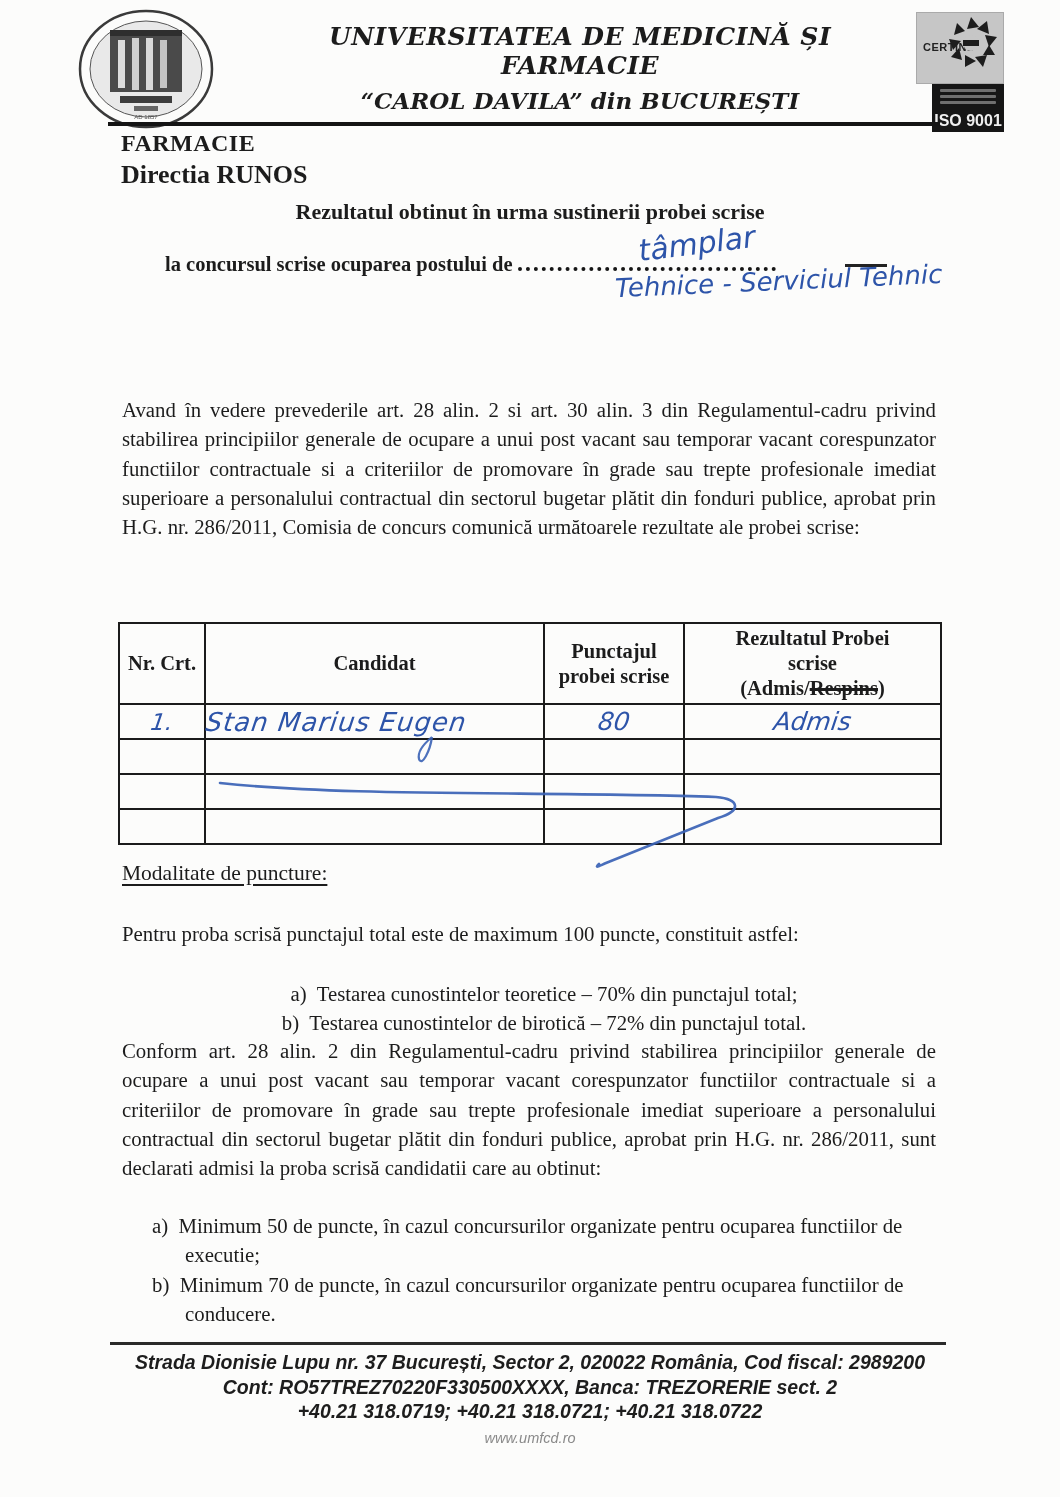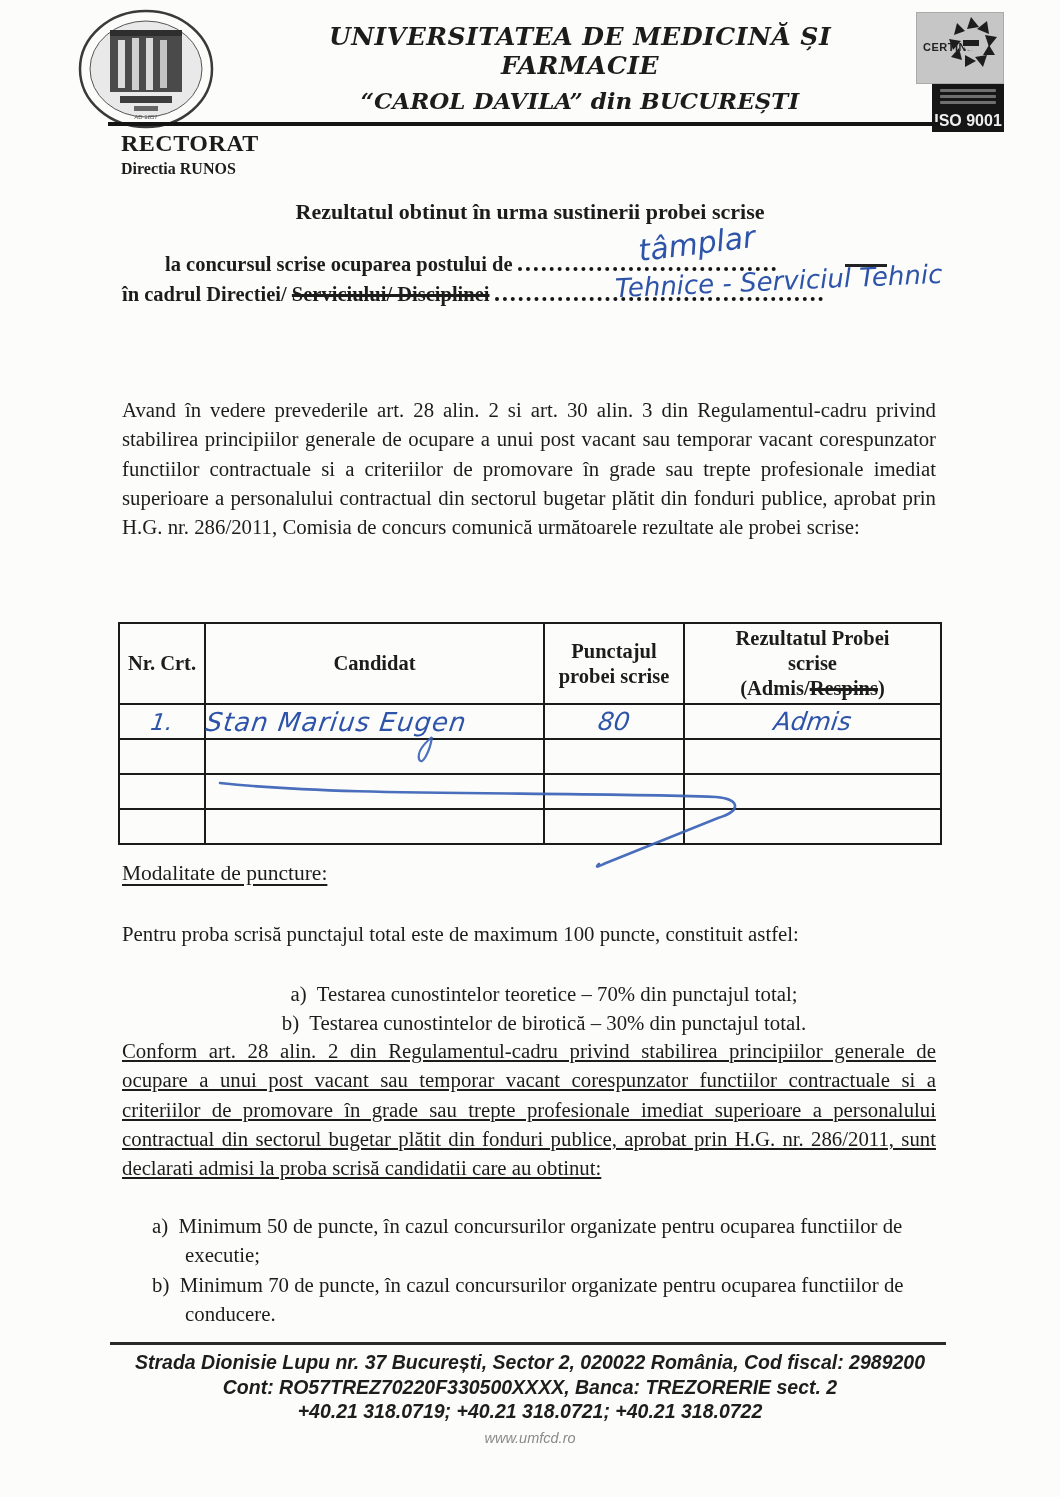--- a/index.html
+++ b/index.html
@@ -19,38 +19,38 @@
   .cert-word{position:absolute;left:6px;top:28px;font-family:"Liberation Sans",sans-serif;
     font-weight:700;font-size:11px;color:#222;letter-spacing:.5px;}
   .cert-star{position:absolute;right:4px;top:2px;}
   .cert-bottom{height:48px;background:#161616;position:relative;margin-left:16px;}
   .cert-lines{position:absolute;top:5px;left:8px;right:8px;}
   .cert-lines div{height:3px;background:#6f6f6f;margin-bottom:3px;border-radius:1px;}
   .iso-label{position:absolute;bottom:2px;left:0;right:0;text-align:center;
     font-family:"Liberation Sans",sans-serif;font-weight:700;font-size:16px;color:#efefef;}
   .head-rule{position:absolute;left:108px;top:122px;width:832px;height:4px;background:#141414;}
   .office{position:absolute;left:121px;top:130px;font-size:24px;font-weight:700;letter-spacing:.5px;}
-  .department{position:absolute;left:121px;top:160px;font-size:16px;font-weight:700;}
+  .department{position:absolute;left:121px;top:160px;font-size:26px;font-weight:700;}
   
   .doc-title{position:absolute;left:0;top:199px;width:100%;text-align:center;
     font-size:22px;font-weight:700;}
   .intro1{position:absolute;left:165px;top:252px;font-size:20.5px;font-weight:700;white-space:nowrap;}
   .intro2{position:absolute;left:122px;top:282px;font-size:20.5px;font-weight:700;white-space:nowrap;}
   .struck{text-decoration:line-through;text-decoration-thickness:2.5px;}
   .dots{display:inline-block;height:15px;border-bottom:4px dotted #161616;vertical-align:baseline;}
   .dash-mark{position:absolute;left:845px;top:264px;width:42px;height:3px;background:#222;}
   .hw{font-family:"DejaVu Sans",sans-serif;font-style:italic;color:#2d54a9;white-space:nowrap;}
   .hw-post{position:absolute;left:638px;top:226px;font-size:30px;transform:rotate(-7deg);}
   .hw-dir{position:absolute;left:615px;top:266px;font-size:26px;transform:rotate(-2.5deg);}
   
   .para{position:absolute;left:122px;width:814px;font-size:20.8px;line-height:29.3px;
     text-align:justify;}
   .p1{top:395px;}
   .p2{top:919px;}
-  .p3{top:1036px;text-decoration:underline;}
+  .p3{top:1036px;}
   .section-head{position:absolute;left:122px;top:861px;font-size:21.5px;
     text-decoration:underline;text-underline-offset:4px;}
   .list-item{position:absolute;left:152px;width:784px;font-size:20.8px;line-height:29.3px;text-align:center;}
   .li-a1{top:979px;}
   .li-b1{top:1008px;}
   .hang{padding-left:33px;text-indent:-33px;text-align:left;}
   .li-a2{top:1211px;width:783px;}
   .li-b2{top:1270px;width:783px;}
   
   .results{position:absolute;left:118px;top:622px;border-collapse:collapse;table-layout:fixed;}
@@ -120,35 +120,30 @@
       <div class="cert-lines">
         <div></div>
           <div></div>
           <div></div>
       </div>
       <div class="iso-label">ISO 9001</div>
     </div>
   </div>
 
   <div class="head-rule"></div>
-  <div class="office">RECTORAT</div>
+  <div class="office">FARMACIE</div>
   <div class="department">Directia RUNOS</div>
 
   <div class="doc-title">Rezultatul obtinut în urma sustinerii probei scrise</div>
 
   <div class="intro1">
     <span>la concursul scrise ocuparea postului de</span>
     <span class="dots" style="width:258px;"></span>
   </div>
   <div class="dash-mark"></div>
-  <div class="intro2">
-    <span>în cadrul Directiei/</span>
-    <span class="struck">Serviciului/ Disciplinei</span>
-    <span class="dots" style="width:328px;"></span>
-  </div>
   <div class="hw hw-post">tâmplar</div>
   <div class="hw hw-dir">Tehnice - Serviciul Tehnic</div>
 
   <div class="para p1">Avand în vedere prevederile art. 28 alin. 2 si art. 30 alin. 3 din Regulamentul-cadru privind stabilirea principiilor generale de ocupare a unui post vacant sau temporar vacant corespunzator functiilor contractuale si a criteriilor de promovare în grade sau trepte profesionale imediat superioare a personalului contractual din sectorul bugetar plătit din fonduri publice, aprobat prin H.G. nr. 286/2011, Comisia de concurs comunică următoarele rezultate ale probei scrise:</div>
 
   <table class="results">
     <colgroup>
       <col class="col-nr">
         <col class="col-cand">
         <col class="col-punct">
@@ -198,21 +193,21 @@
   </svg>
 
   <div class="section-head">Modalitate de puncture:</div>
   <div class="para p2">Pentru proba scrisă punctajul total este de maximum 100 puncte, constituit astfel:</div>
   <div class="list-item li-a1">
     <span>a)</span>&nbsp;
     <span>Testarea cunostintelor teoretice – 70% din punctajul total;</span>
   </div>
   <div class="list-item li-b1">
     <span>b)</span>&nbsp;
-    <span>Testarea cunostintelor de birotică – 30% din punctajul total.</span>
+    <span>Testarea cunostintelor de birotică – 72% din punctajul total.</span>
   </div>
 
   <div class="para p3">Conform art. 28 alin. 2 din Regulamentul-cadru privind stabilirea principiilor generale de ocupare a unui post vacant sau temporar vacant corespunzator functiilor contractuale si a criteriilor de promovare în grade sau trepte profesionale imediat superioare a personalului contractual din sectorul bugetar plătit din fonduri publice, aprobat prin H.G. nr. 286/2011, sunt declarati admisi la proba scrisă candidatii care au obtinut:</div>
 
   <div class="list-item hang li-a2">
     <span>a)</span>&nbsp;
     <span>Minimum 50 de puncte, în cazul concursurilor organizate pentru ocuparea functiilor de executie;</span>
   </div>
   <div class="list-item hang li-b2">
     <span>b)</span>&nbsp;

